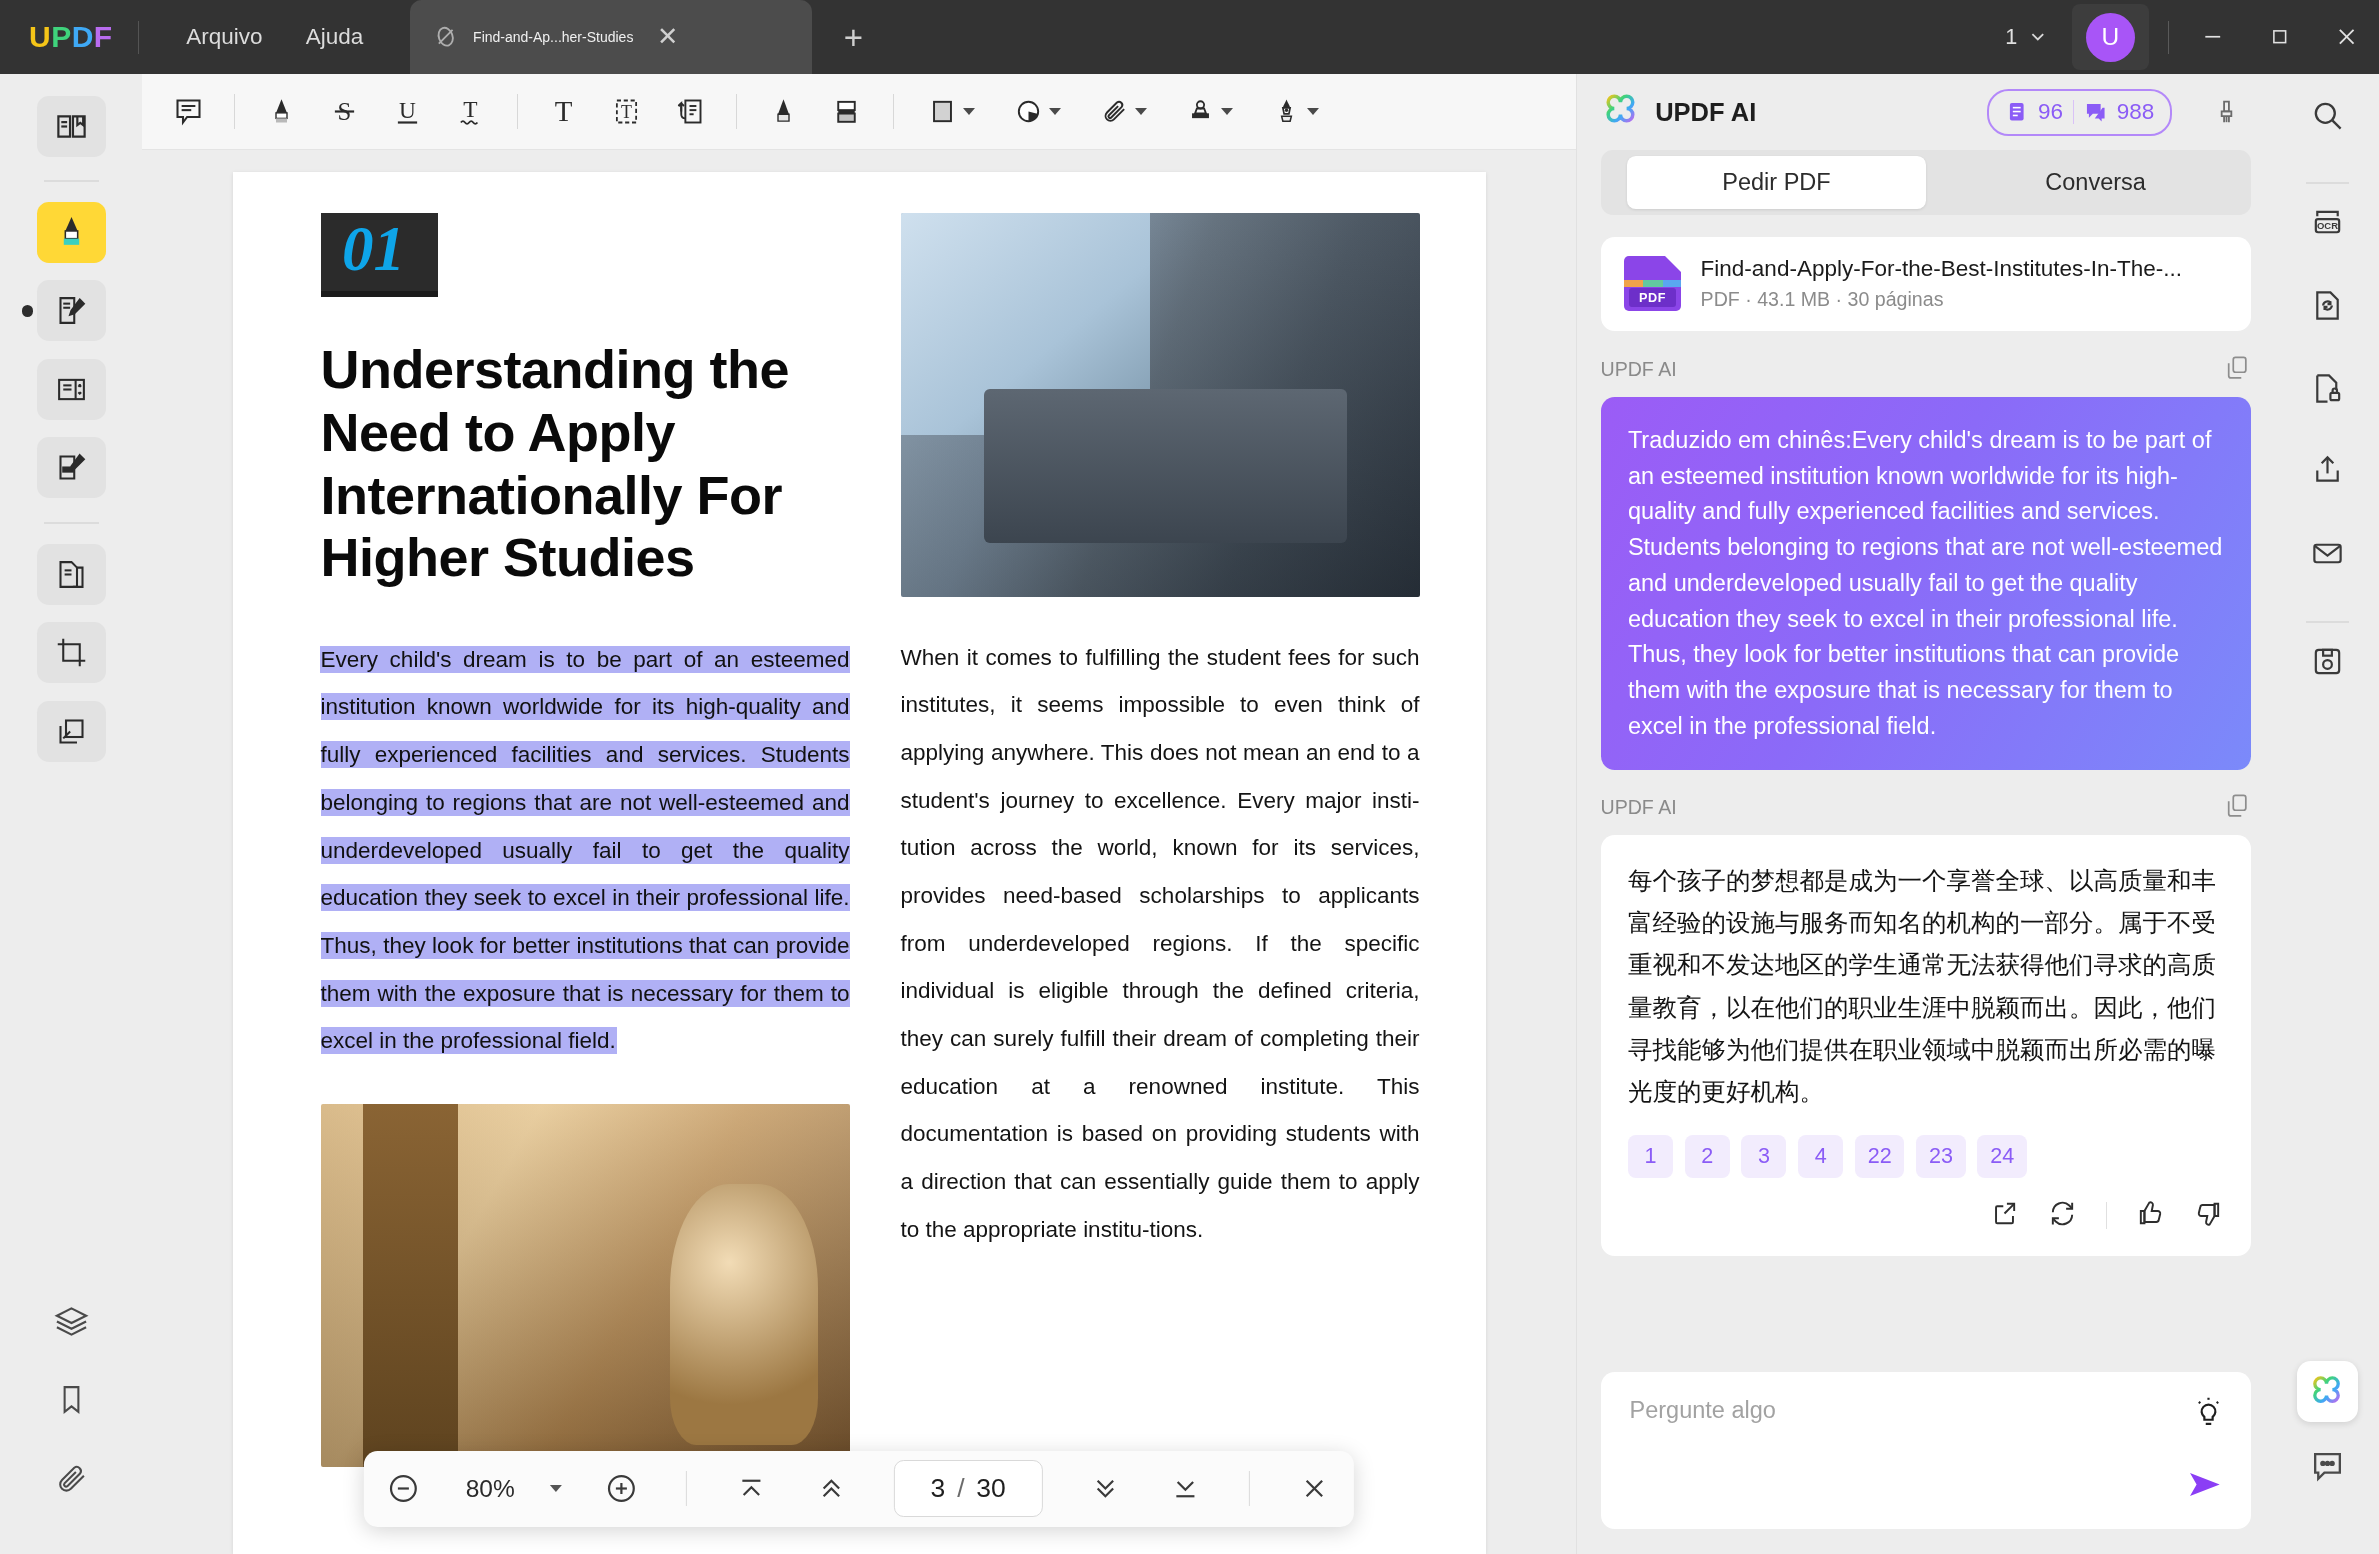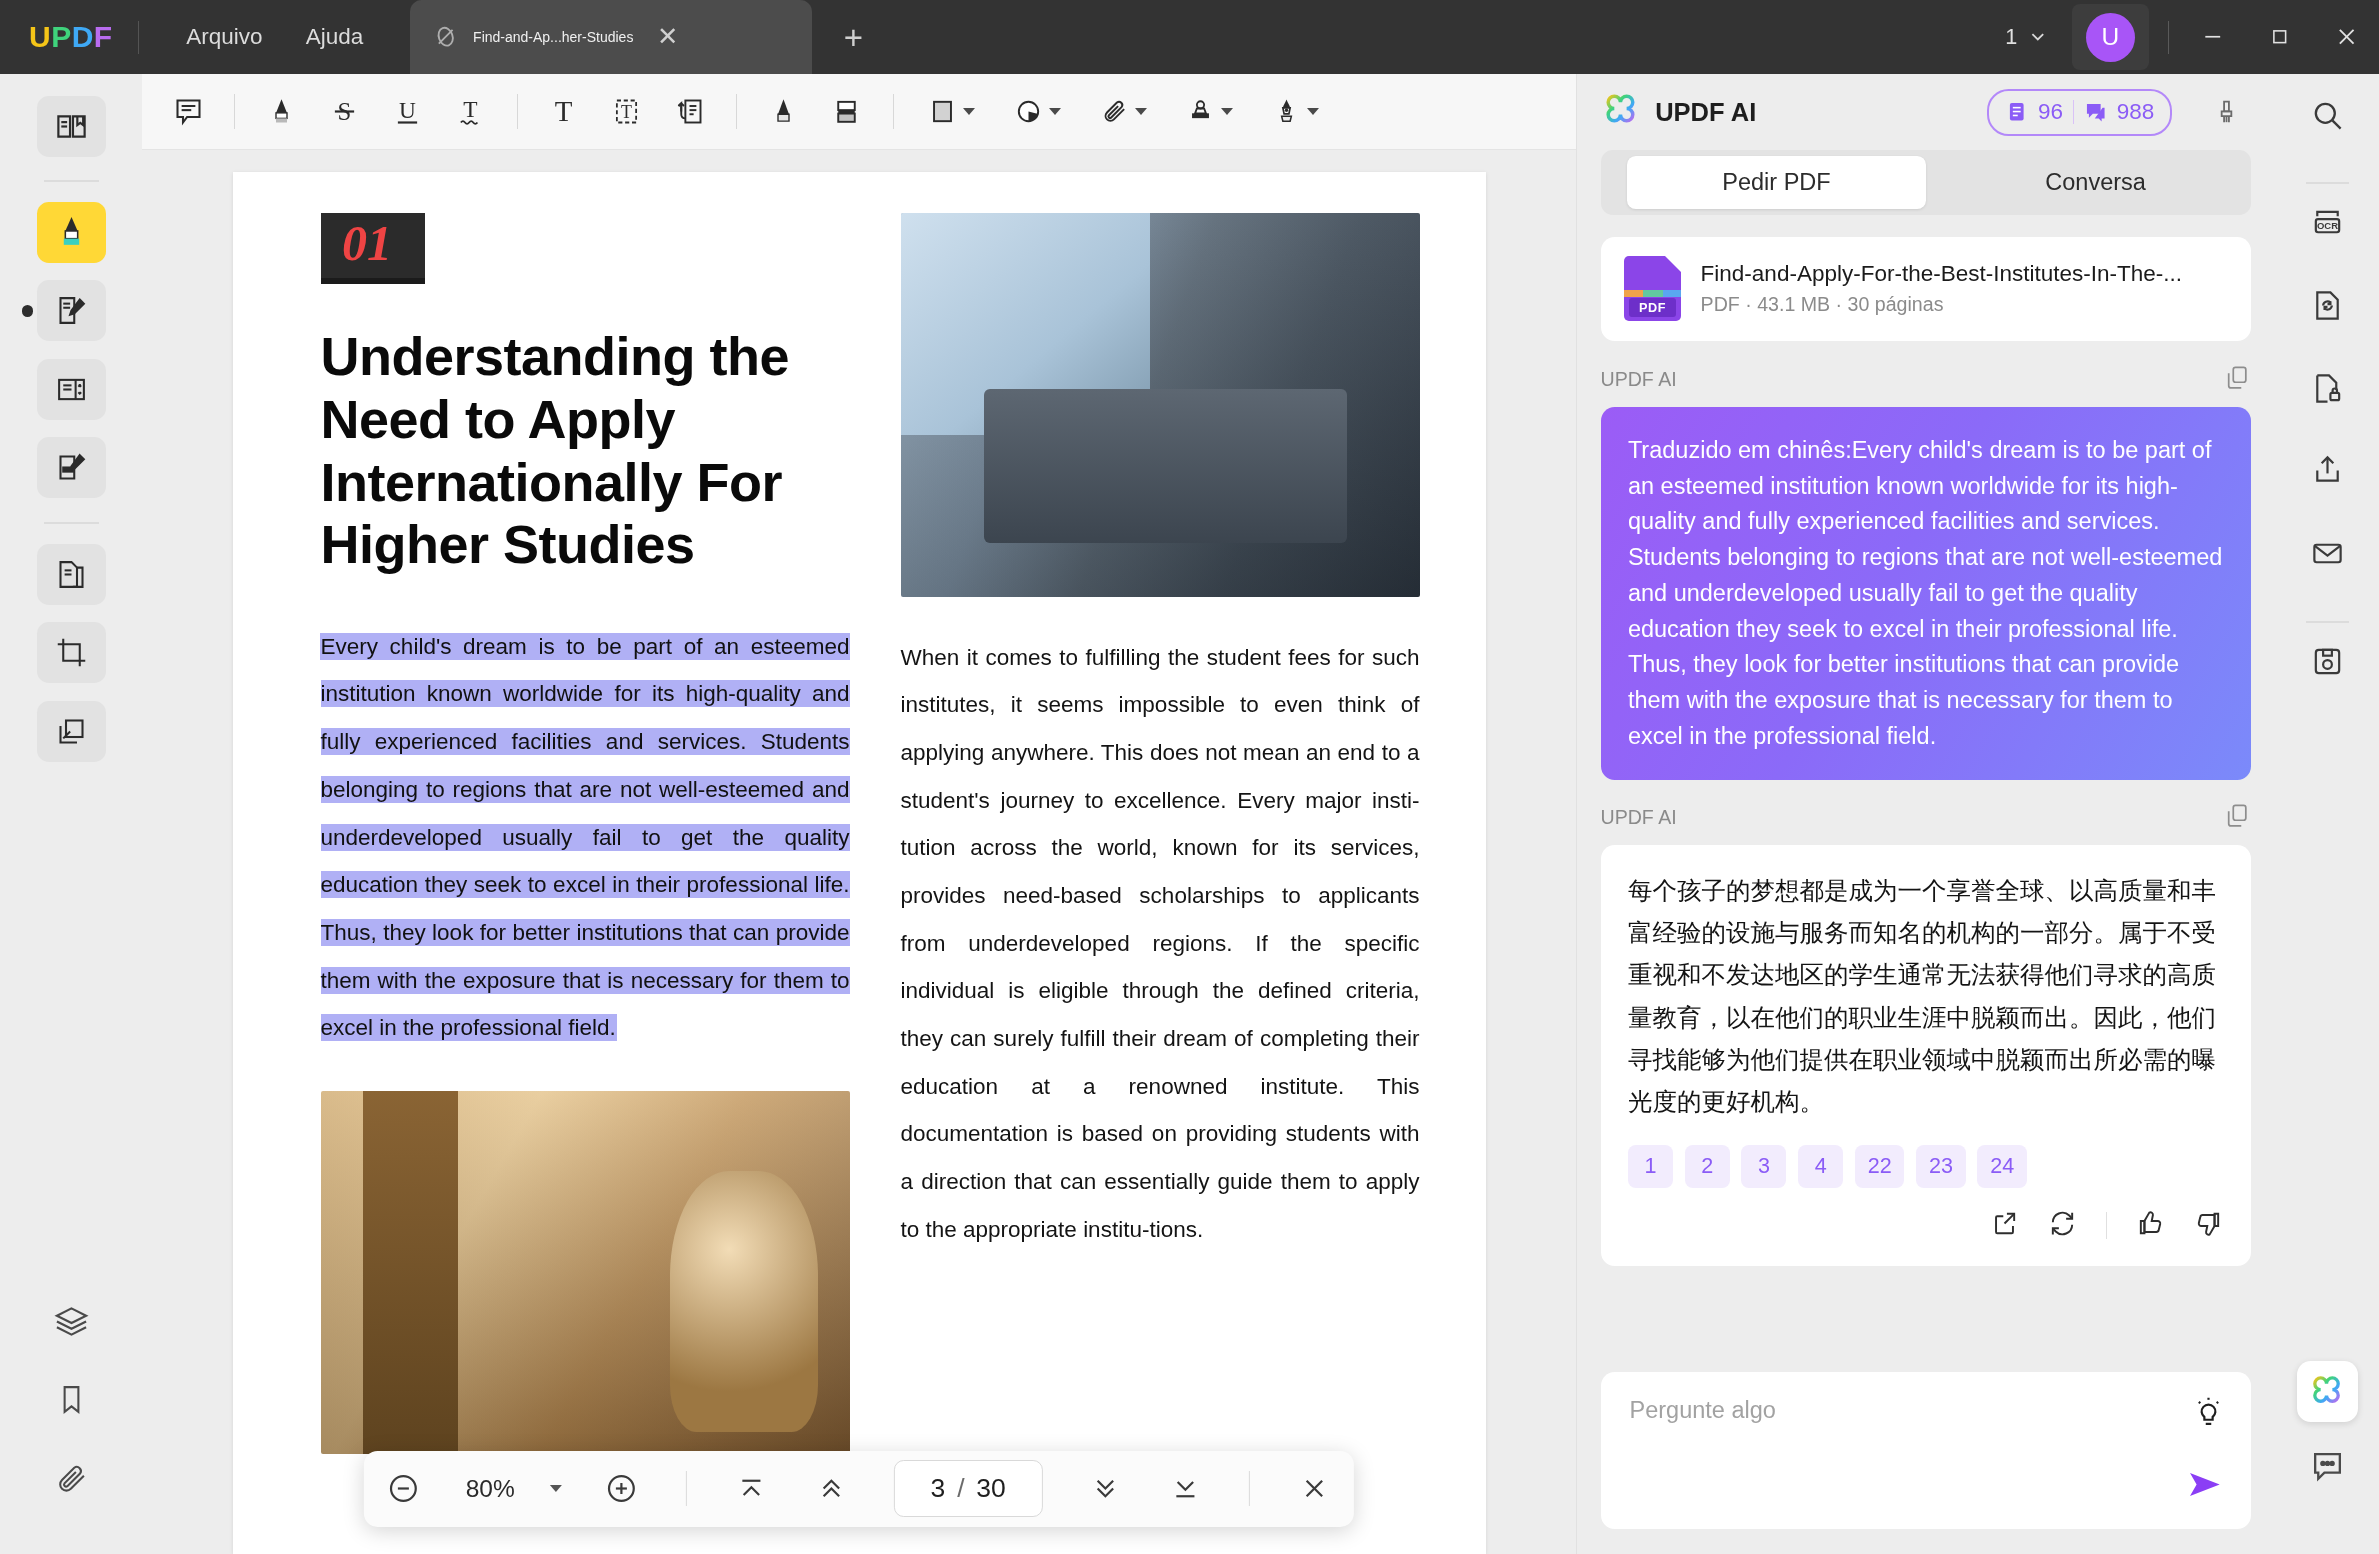--- a/index.html
+++ b/index.html
@@ -146,24 +146,24 @@
   .page-cols {
     display: flex;
     gap: 51px;
   }
   .col-left { width: 529px; }
   .col-right { width: 519px; }
 
   .chapnum {
     display: inline-block;
     background: #2b2b2b;
-    color: #ef4444;
+    color: #0ea5e9;
     font-family: "Liberation Serif", serif;
     font-style: italic;
-    font-size: 50px;
+    font-size: 63px;
     font-weight: bold;
     padding: 5.9px 33px 9.8px 21.6px;
     border-bottom: 6.9px solid #1b1b1b;
     line-height: 1.0;
   }
   .page-h1 {
     font-size: 54px;
     font-weight: bold;
     line-height: 1.16;
     color: #0a0a0a;
@@ -295,21 +295,21 @@
     font-size: 23.5px; color: #2c2c2c; margin-left: 21px;
   }
   .tab.active { background: #ffffff; box-shadow: 0 1px 2.9px rgba(0,0,0,0.10); }
 
   .file-card {
     background: #fff; border-radius: 13.7px;
     padding: 19.6px 23.5px; display: flex; align-items: center; gap: 19.6px;
     margin-bottom: 23.5px;
   }
   .pdf-ico {
-    width: 57px; height: 65px; position: relative; flex: none;
+    width: 57px; height: 55px; position: relative; flex: none;
   }
   .pdf-ico .sheet {
     position: absolute; inset: 0;
     background: #8b45e8; border-radius: 4.9px;
   }
   .pdf-ico .fold {
     position: absolute; right: 0; top: 0;
     width: 0; height: 0;
     border-left: 16.7px solid transparent;
     border-top: 16.7px solid #ffffff;

